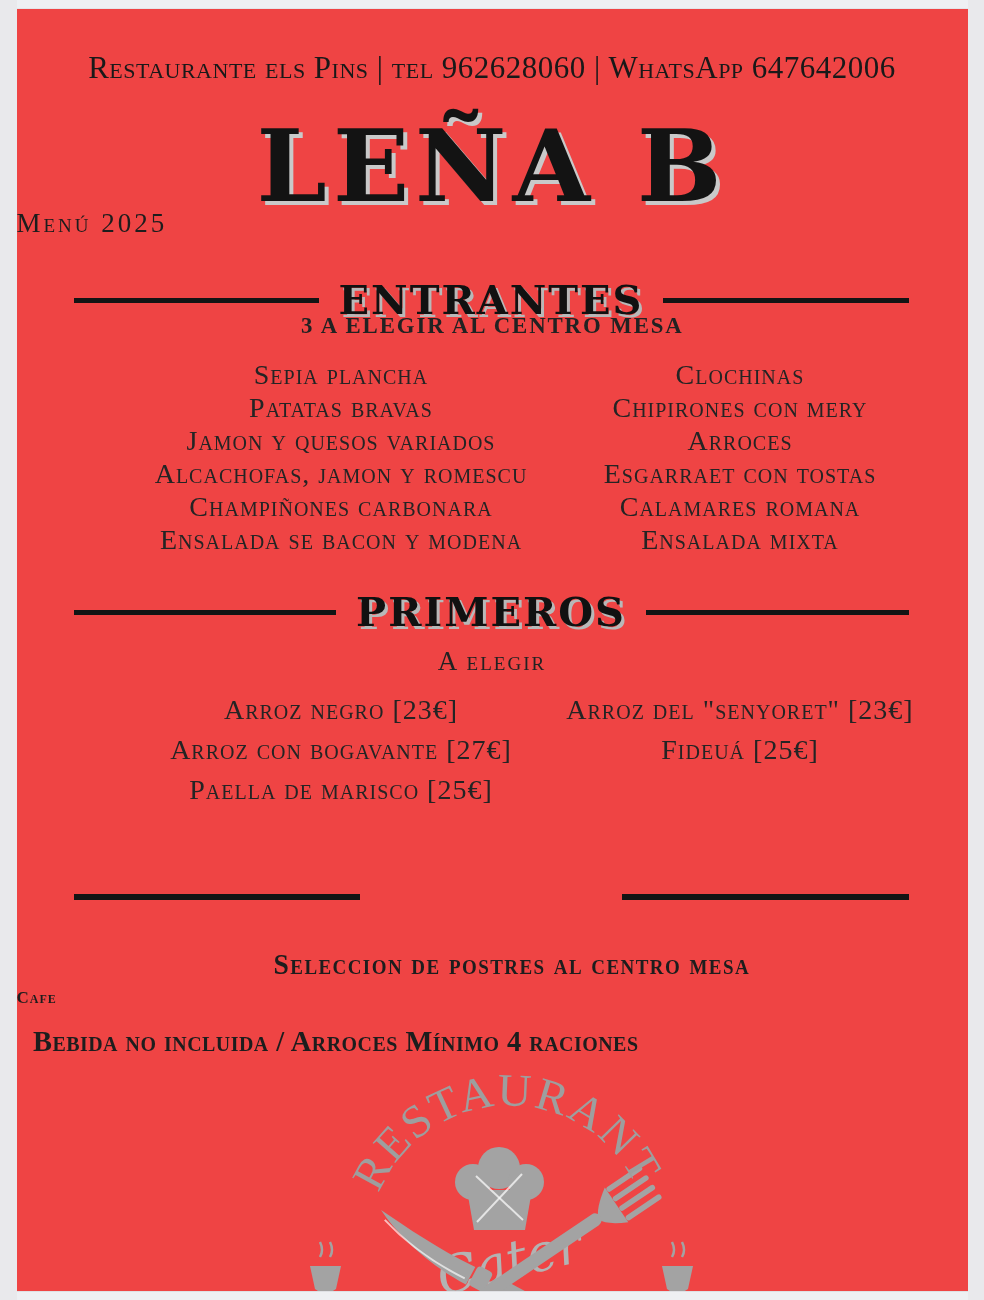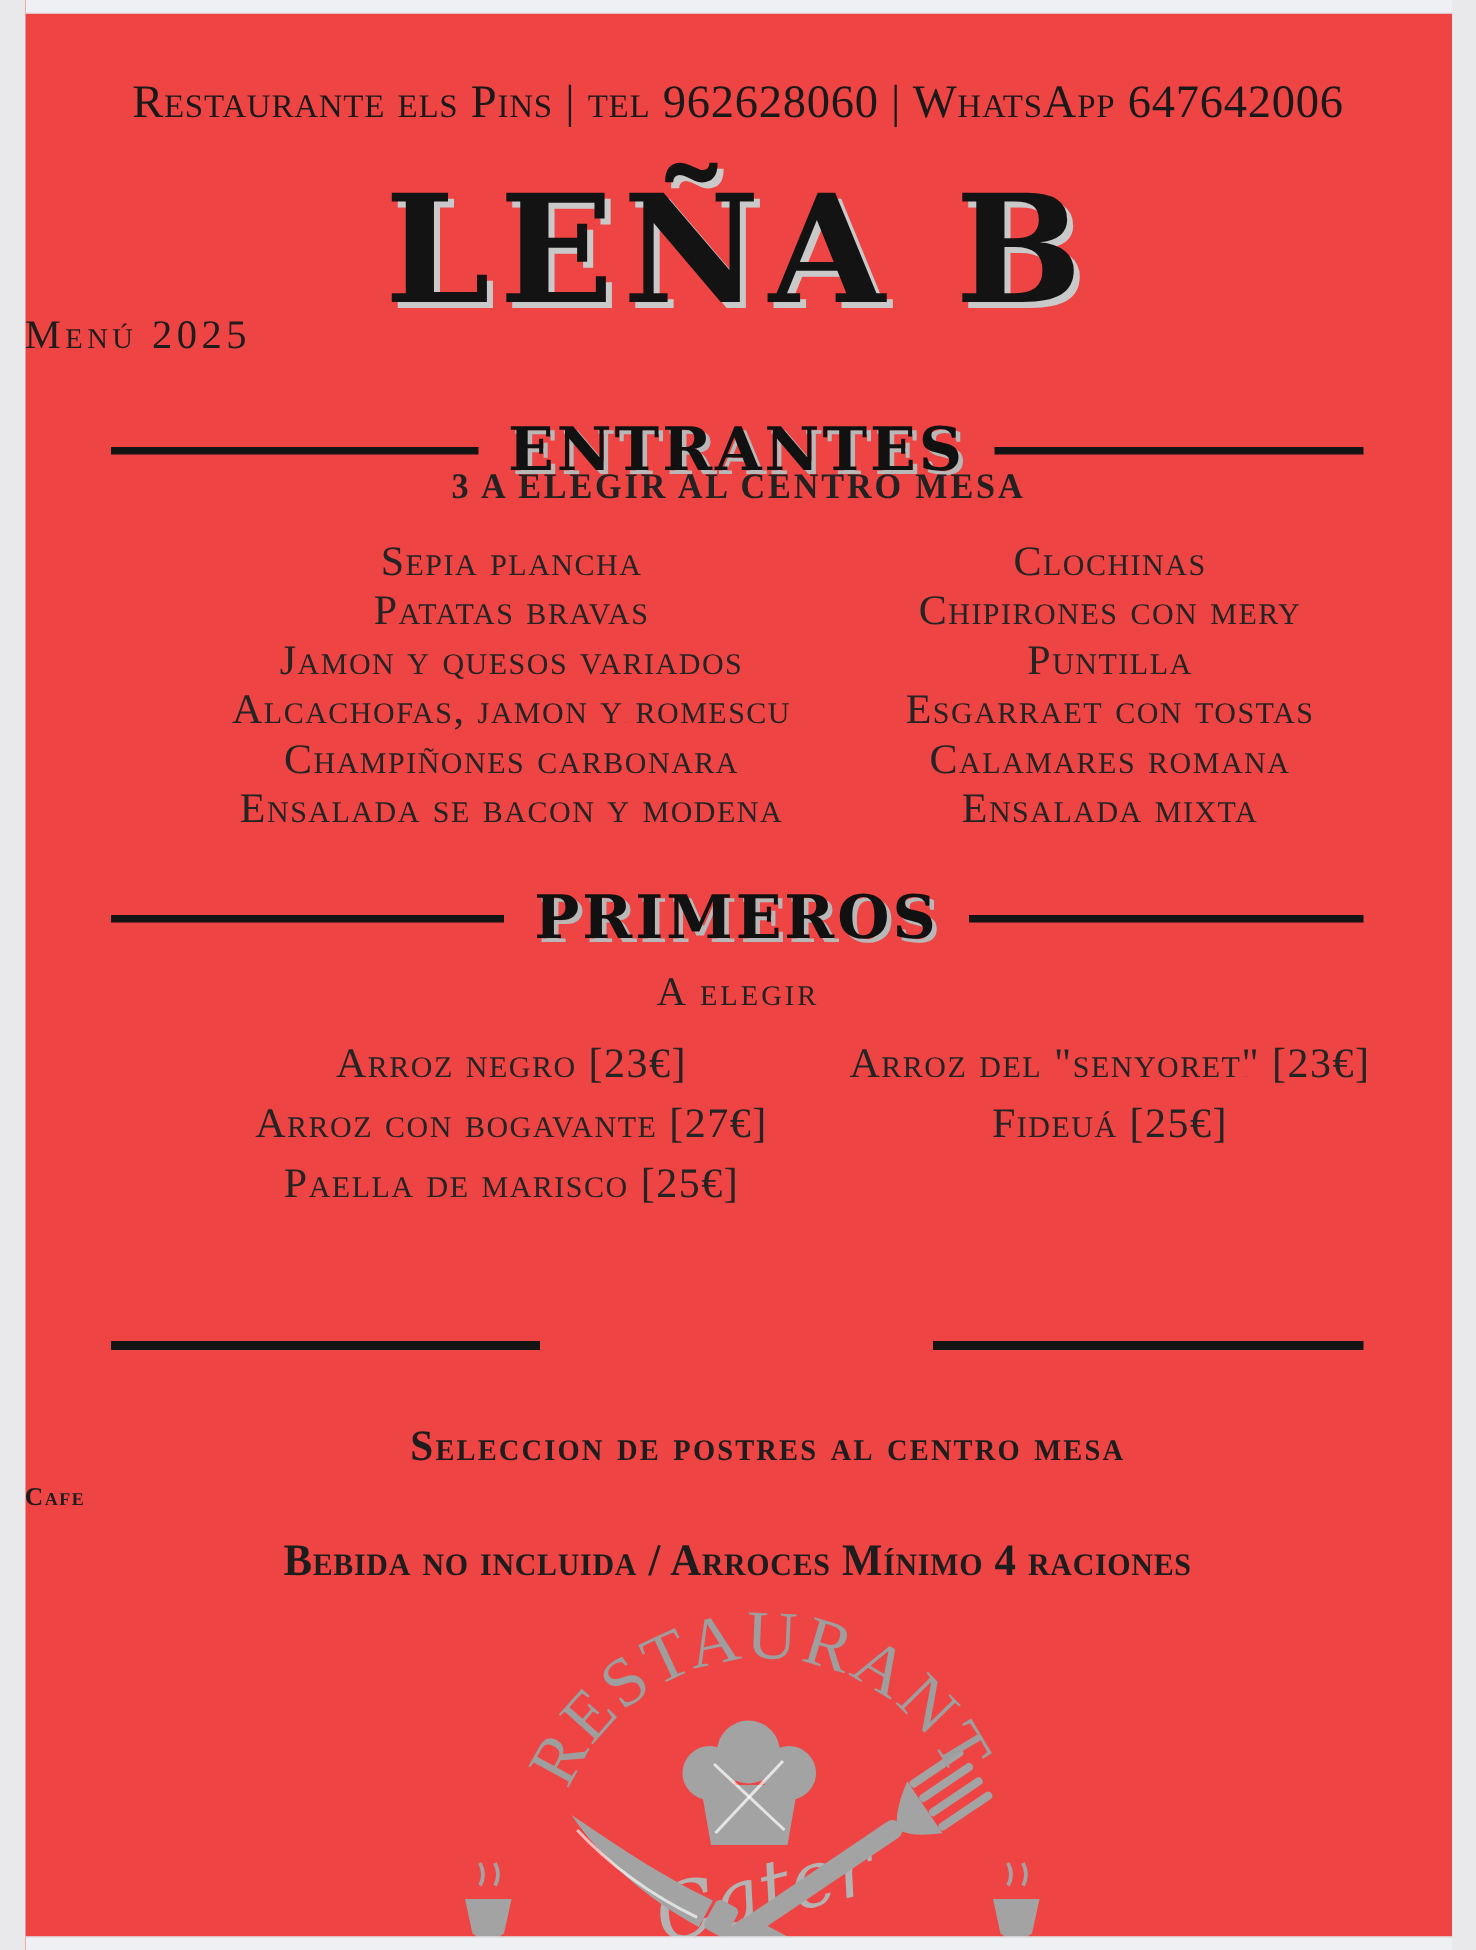--- a/index.html
+++ b/index.html
@@ -104,21 +104,21 @@
     font-size:29px; letter-spacing:1.5px;padding-left:40px;
   }
   .footer-cafe {
     position:absolute; top:988px; left:0; width:100%;
     text-align:left;
     font-variant:small-caps; font-weight:600;
     font-size:17px; letter-spacing:1px;
   }
   .footer-notice {
     position:absolute; top:1024px; left:0; width:100%;
-    text-align:center;
+    text-align:left;
     font-variant:small-caps; font-weight:600;
     font-size:30px; letter-spacing:0.5px;
   }
   .logo-wrap {
     position:absolute; left:267px; top:1068px;
     width:450px; height:232px;
   }
   .logo-wrap svg { display:block; }
 </style>
 </head>
@@ -148,21 +148,21 @@
         <div class="menu-item">Sepia plancha</div>
         <div class="menu-item">Patatas bravas</div>
         <div class="menu-item">Jamon y quesos variados</div>
         <div class="menu-item">Alcachofas, jamon y romescu</div>
         <div class="menu-item">Champiñones carbonara</div>
         <div class="menu-item">Ensalada se bacon y modena</div>
       </div>
     <div class="col">
         <div class="menu-item">Clochinas</div>
         <div class="menu-item">Chipirones con mery</div>
-        <div class="menu-item">Puntilla</div>
+        <div class="menu-item">Arroces</div>
         <div class="menu-item">Esgarraet con tostas</div>
         <div class="menu-item">Calamares romana</div>
         <div class="menu-item">Ensalada mixta</div>
       </div>
   </div>
 
   <div class="rule-heading rule-primeros">
     <div class="line"></div>
     <div class="htext">PRIMEROS</div>
     <div class="line"></div>

